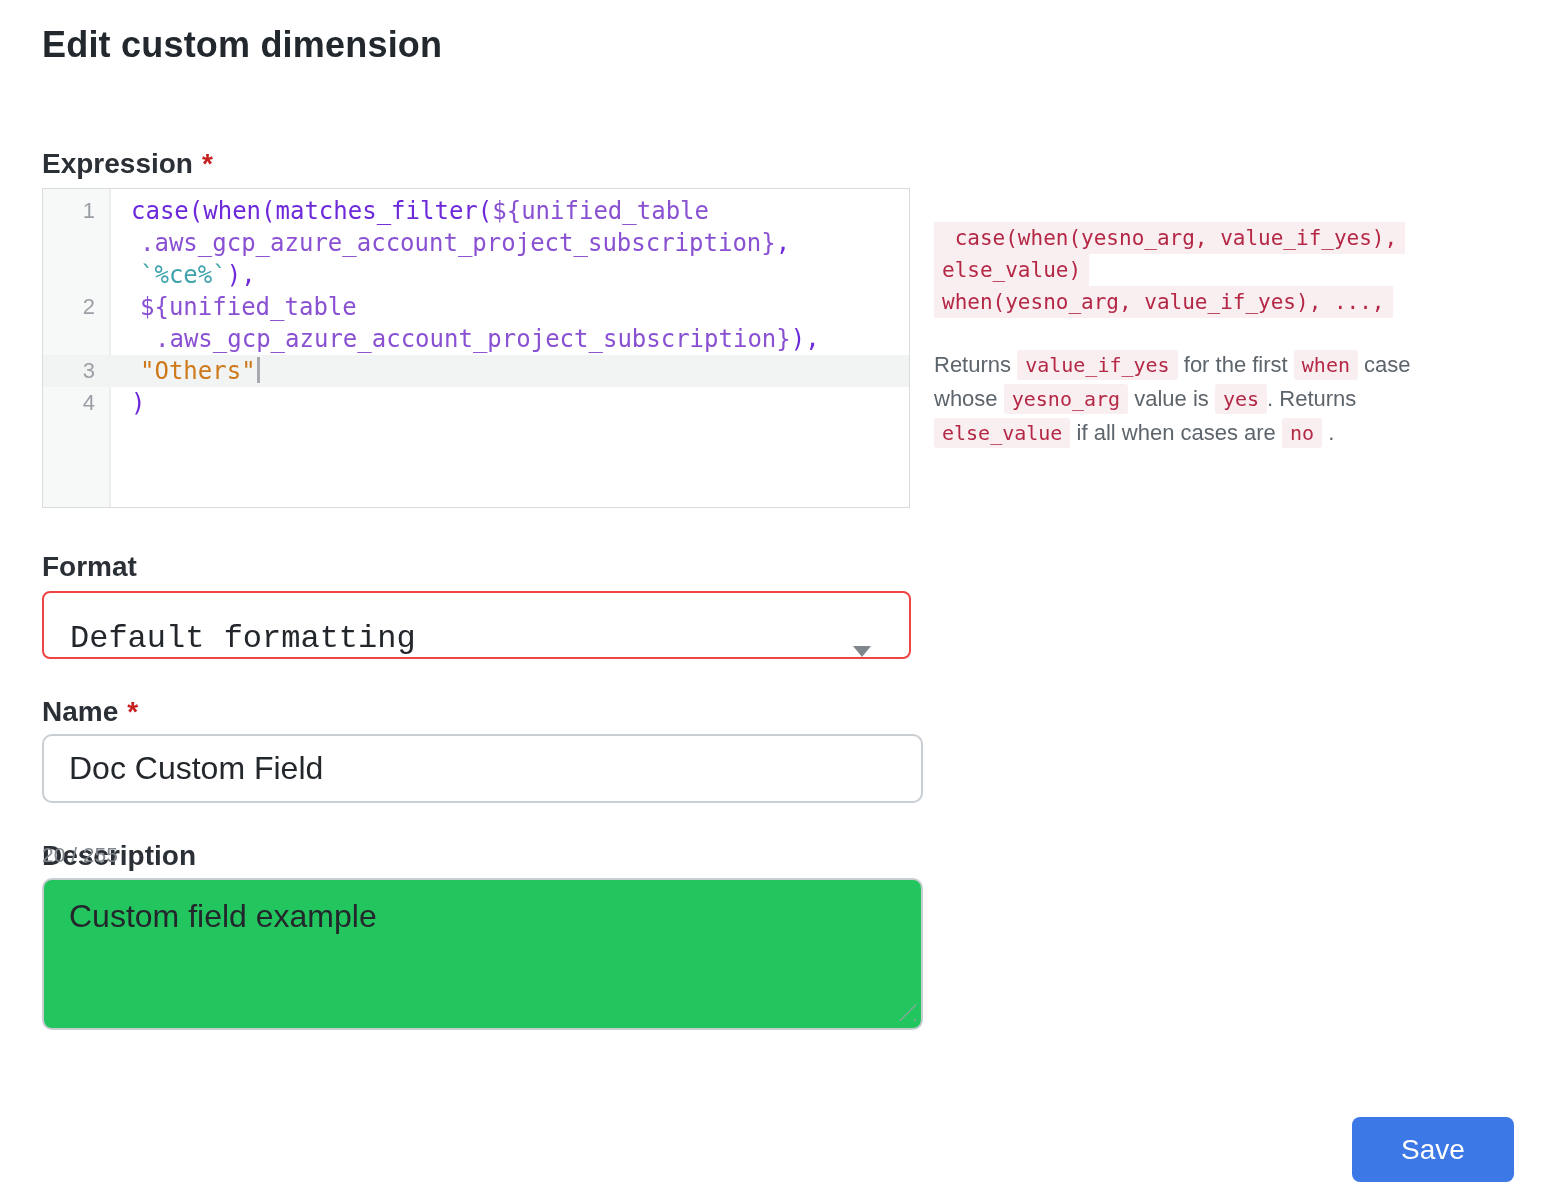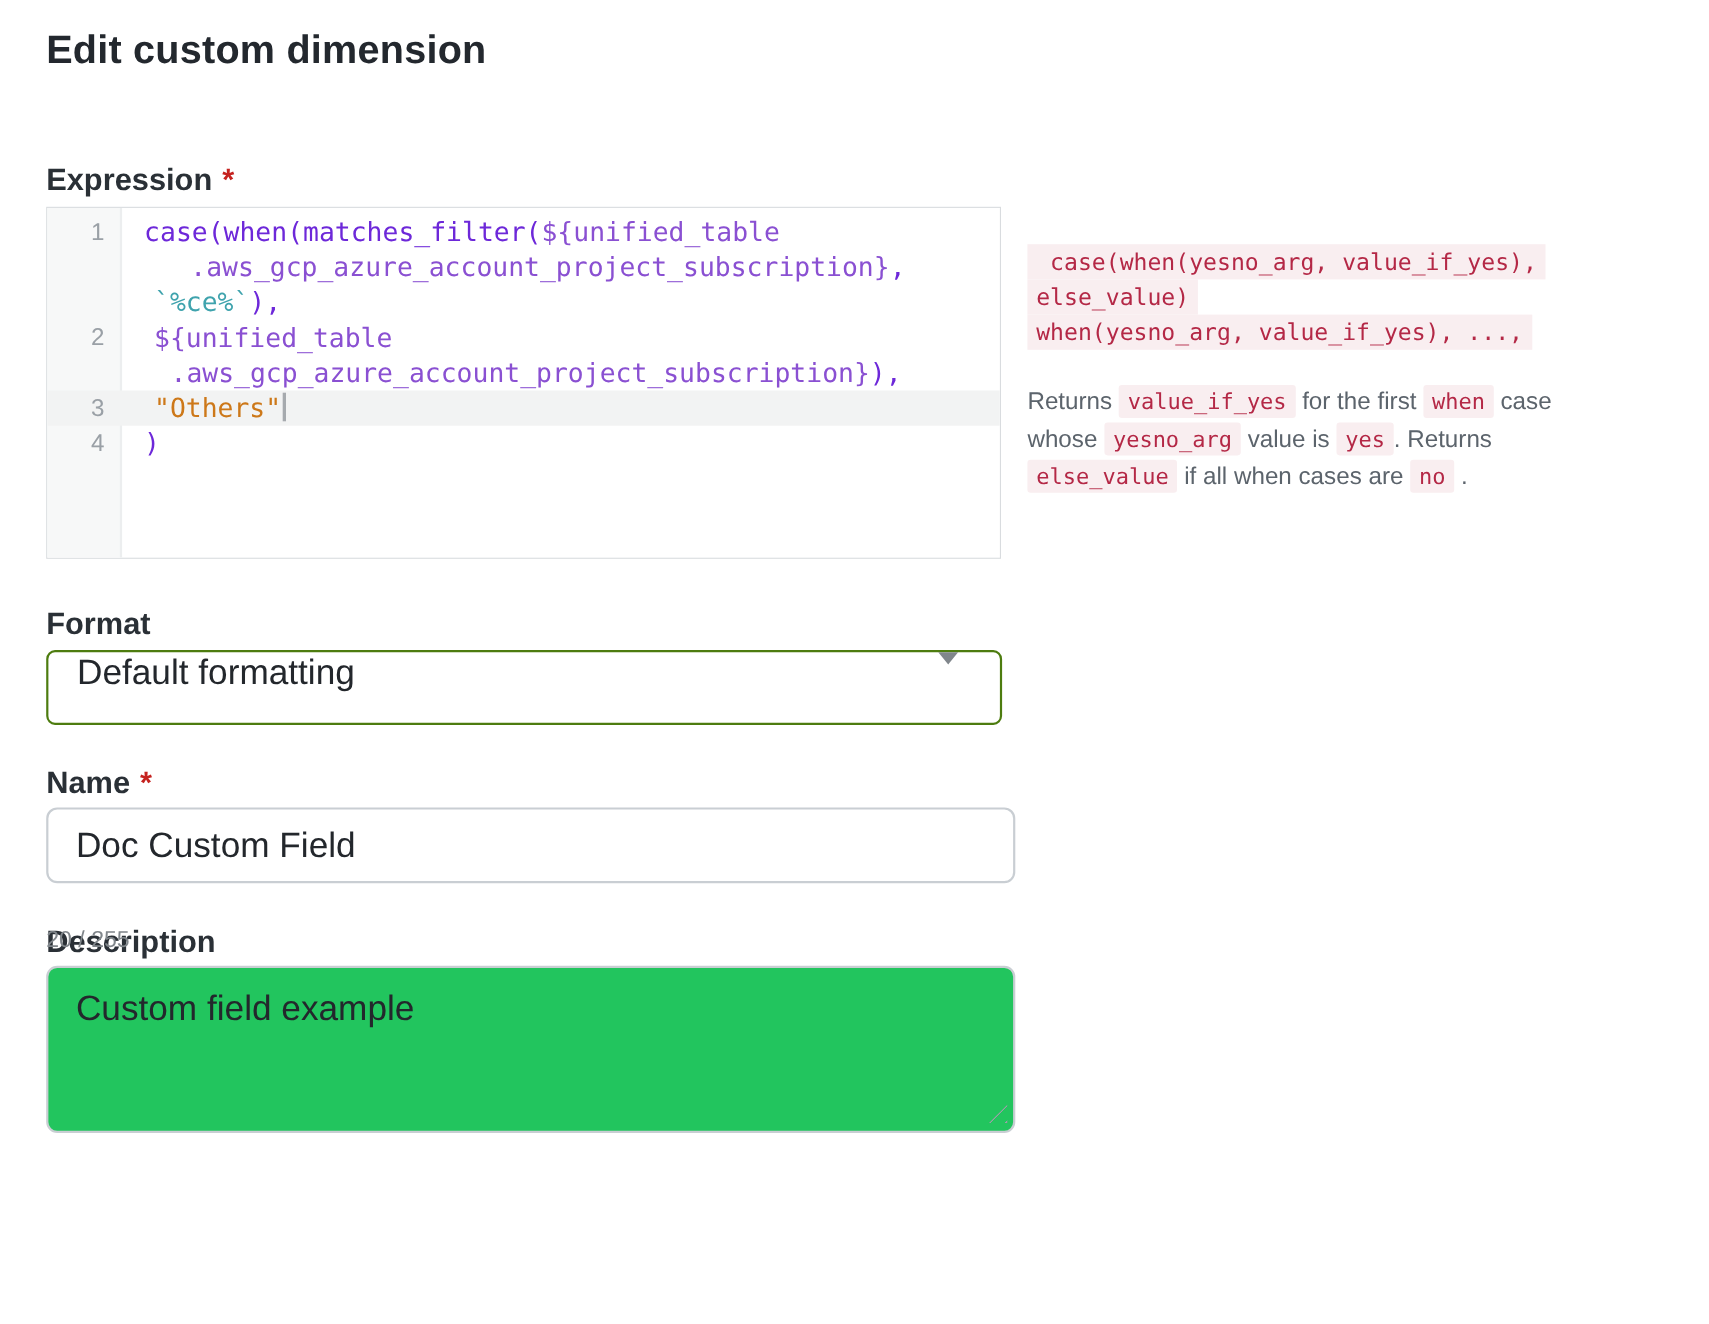--- a/index.html
+++ b/index.html
@@ -27,21 +27,21 @@
   .caret-bar { display:inline-block; width:3px; height:26px; background:#a6aaae; vertical-align:-4px; margin-left:1px; }
 
   
   .help-sig { position:absolute; left:934px; top:222px; font-family:"DejaVu Sans Mono", monospace; font-size:21px; color:#b42846; }
   .sig-line { height:32px; line-height:32px; white-space:pre; }
   .sig-chip { display:inline-block; background:#f9eef0; padding:0 8px; height:32px; line-height:32px; }
   .help-para { position:absolute; left:934px; top:348px; width:530px; font-size:22px; line-height:33px; color:#5c646c; }
   .inline-code { font-family:"DejaVu Sans Mono", monospace; font-size:20px; color:#b42846; background:#f9eef0; padding:3px 8px; border-radius:3px; white-space:nowrap; }
 
   
-  .select-box { position:absolute; left:42px; top:591px; width:869px; height:68px; border:2px solid #4d7c0f; border-radius:8px; background:#fff; display:flex; align-items:flex-start; padding:0 26px; cursor:pointer; }
+  .select-box { position:absolute; left:42px; top:591px; width:869px; height:68px; border:2px solid #ef4444; border-radius:8px; background:#fff; display:flex; align-items:flex-end; padding:0 26px; cursor:pointer;font-family:Liberation Mono, monospace; }
   .select-value { font-size:32px; color:#23272c; flex:1; }
   .caret-down { width:0; height:0; border-left:9px solid transparent; border-right:9px solid transparent; border-top:11px solid #80868b; margin-right:12px; }
 
   .text-input { position:absolute; left:42px; top:734px; width:881px; height:69px; border:2px solid #c9ced3; border-radius:10px; background:#fff; font-family:"Liberation Sans", sans-serif; font-size:32px; color:#23272c; padding:0 25px; outline:none; }
 
   .desc-counter { position:absolute; top:843px; left:42px; width:883px; text-align:left; font-size:21px; color:#80868b; }
   .textarea-wrap { position:absolute; left:42px; top:878px; width:881px; height:152px; }
   .desc-textarea { width:100%; height:100%; border:2px solid #c9ced3; border-radius:10px; background:#22c55e; font-family:"Liberation Sans", sans-serif; font-size:32px; color:#23272c; padding:16px 25px; resize:none; outline:none; line-height:40px; }
   .resize-grip { position:absolute; right:7px; bottom:9px; width:17px; height:17px; pointer-events:none;
     background:repeating-linear-gradient(135deg, transparent 0 5px, #9aa0a6 5px 7px, transparent 7px 11px, #9aa0a6 11px 13px, transparent 13px 17px);
@@ -64,21 +64,21 @@
 
   <div class="editor">
     <div class="gutter-bg"></div>
     <div class="ed-lines">
         <div class="ed-row">
           <div class="gutter-cell">1</div>
           <div class="code-cell" style="padding-left: 20px;"><span class="seg-default">case(when(matches_filter(</span><span class="seg-variable">${unified_table</span></div>
         </div>
         <div class="ed-row">
           <div class="gutter-cell"></div>
-          <div class="code-cell" style="padding-left: 46px; margin-left: 16px;"><span class="seg-variable">.aws_gcp_azure_account_project_subscription}</span><span class="seg-default">,</span></div>
+          <div class="code-cell" style="padding-left: 29px;"><span class="seg-variable">.aws_gcp_azure_account_project_subscription}</span><span class="seg-default">,</span></div>
         </div>
         <div class="ed-row">
           <div class="gutter-cell"></div>
           <div class="code-cell" style="padding-left: 29px;"><span class="seg-backtick">`%ce%`</span><span class="seg-default">),</span></div>
         </div>
         <div class="ed-row">
           <div class="gutter-cell">2</div>
           <div class="code-cell" style="padding-left: 29px;"><span class="seg-variable">${unified_table</span></div>
         </div>
         <div class="ed-row">
@@ -114,14 +114,15 @@
   </div>
   <input class="text-input" type="text" value="Doc Custom Field" style="">
 
   <div class="field-label" style="left:42px; top:840px;">Description</div>
   <div class="desc-counter">20 / 255</div>
   <div class="textarea-wrap">
     <textarea class="desc-textarea" style="">Custom field example</textarea>
     <div class="resize-grip"></div>
   </div>
 
+  <button class="btn-save">Save</button>
 
 </div>
 
 </body></html>

